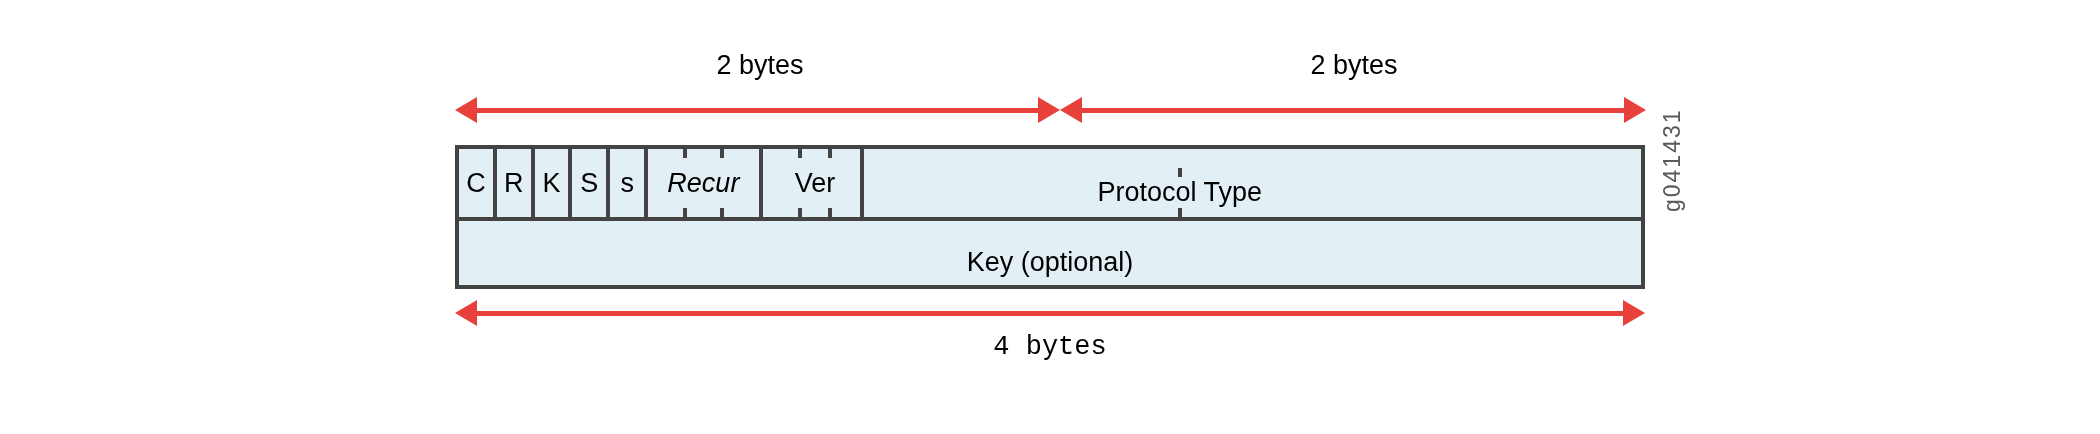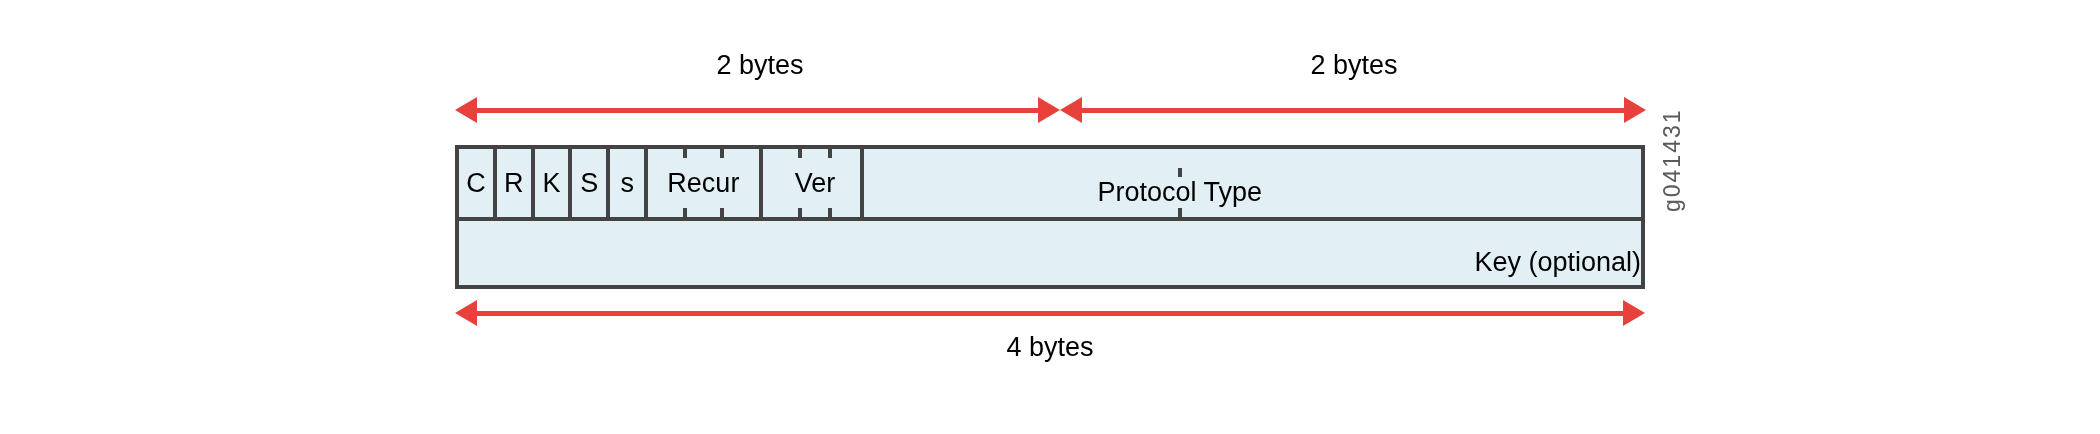--- a/index.html
+++ b/index.html
@@ -27,21 +27,21 @@
   .measure-label {
     position: absolute;
     font-size: 27px;
     color: #000000;
     text-align: center;
     white-space: nowrap;
     line-height: 1;
   }
   #label-top-left  { left: 460px;  top: 52px;  width: 600px; }
   #label-top-right { left: 1062px; top: 52px;  width: 584px; }
-  #label-bottom    { left: 455px;  top: 334px; width: 1190px; }
+  #label-bottom    { left: 455px;  top: 334px; width: 1190px; font-family: Liberation Mono, monospace; }
 
   
   .arrow-row {
     position: absolute;
     height: 26px;
     display: flex;
     align-items: center;
   }
   #arrow-top-left  { left: 455px;  top: 97px;  width: 605px; }
   #arrow-top-right { left: 1060px; top: 97px;  width: 586px; }
@@ -99,21 +99,20 @@
     width: 4px;
     background: #434343;
     left: 0;
   }
   .tick.top    { top: 0;    height: 9px; }
   .tick.bottom { bottom: 0; height: 9px; }
 
   #key-cell {
     width: 100%;
     border-right: none;
-    justify-content: flex-end;
   }
 
   
   #figure-id {
     position: absolute;
     left: 1659px;
     top: 212px;
     font-size: 23px;
     color: #5a5a5a;
     letter-spacing: 2px;
@@ -153,21 +152,21 @@
         </div>
         <div class="field-cell" style="width: 3.2%;">
           <span>K</span>
         </div>
         <div class="field-cell" style="width: 3.2%;">
           <span>S</span>
         </div>
         <div class="field-cell" style="width: 3.2%;">
           <span>s</span>
         </div>
-        <div class="field-cell" style="width: 9.7%;">
+        <div class="field-cell" style="width: 9.7%; font-style: italic;">
           <span class="tick top" style="left: calc(33.3333% - 2px);"></span>
           <span class="tick bottom" style="left: calc(33.3333% - 2px);"></span>
           <span class="tick top" style="left: calc(66.6667% - 2px);"></span>
           <span class="tick bottom" style="left: calc(66.6667% - 2px);"></span>
           <span>Recur</span>
         </div>
         <div class="field-cell" style="width: 8%; margin-left: 7px;">
           <span class="tick top" style="left: calc(33.3333% - 2px);"></span>
           <span class="tick bottom" style="left: calc(33.3333% - 2px);"></span>
           <span class="tick top" style="left: calc(66.6667% - 2px);"></span>

